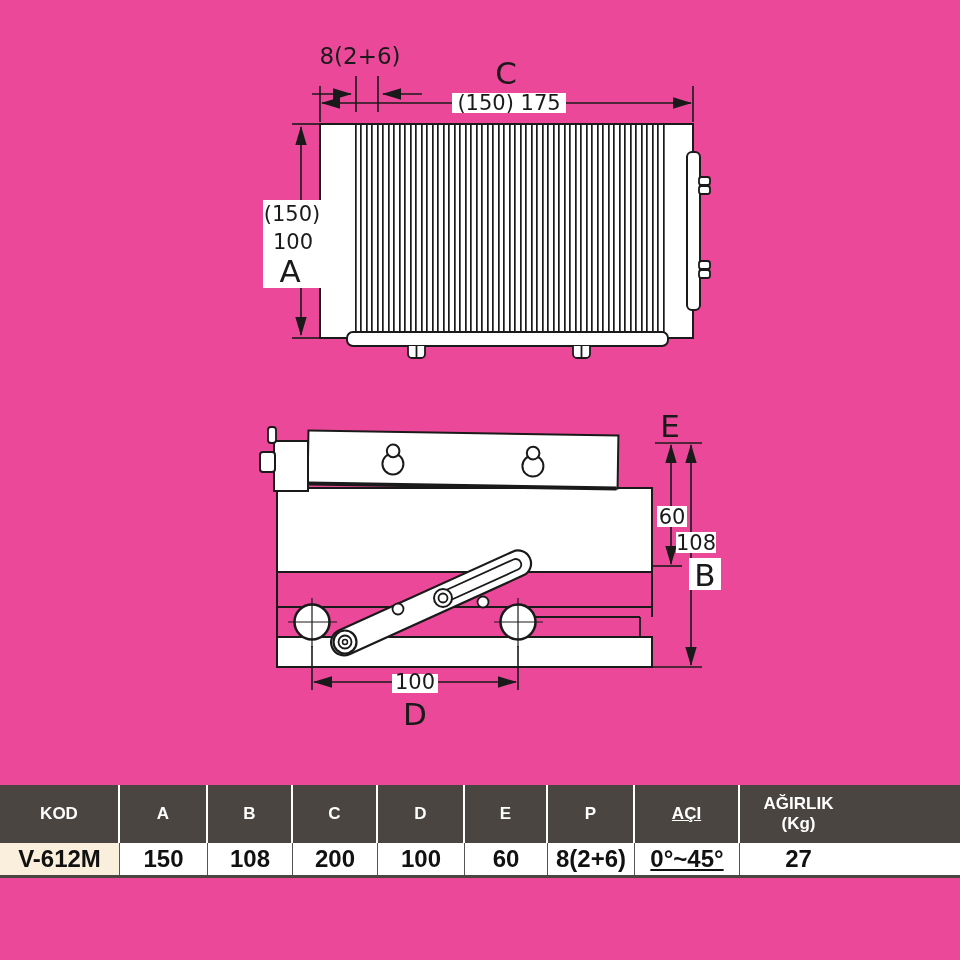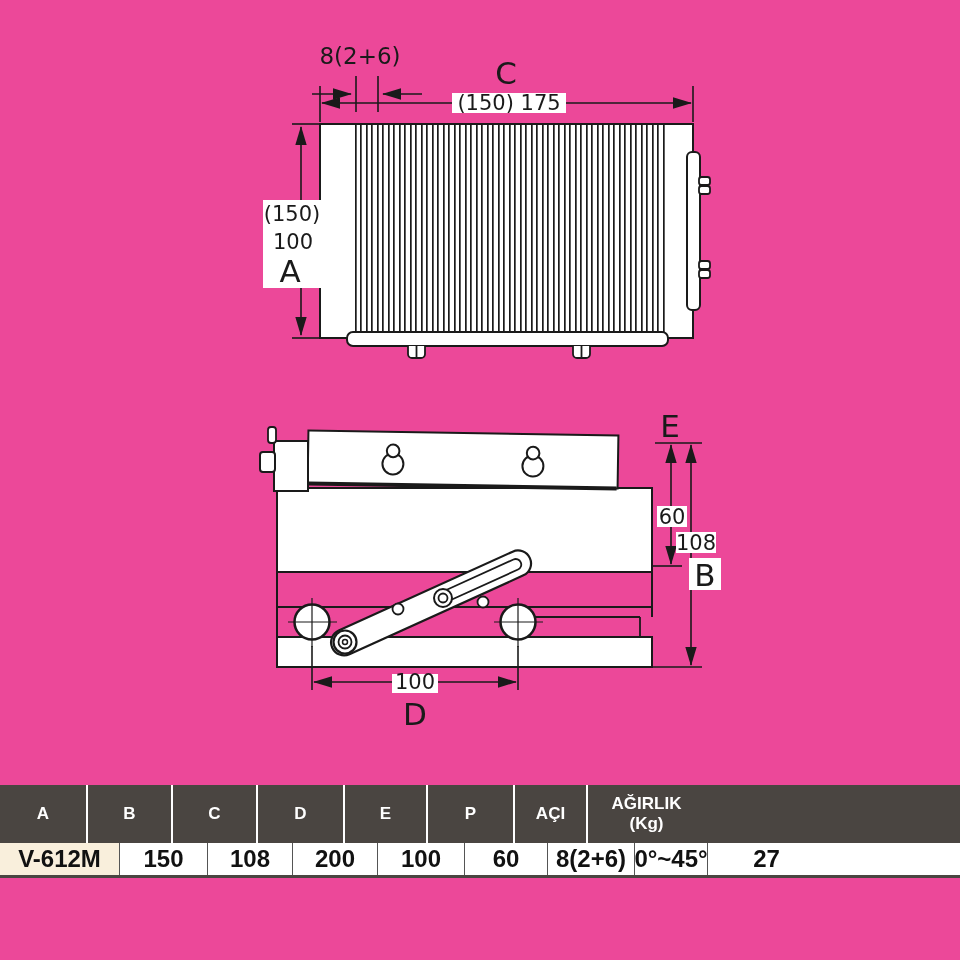--- a/index.html
+++ b/index.html
@@ -13,21 +13,21 @@
   .t-row{display:flex;width:960px;box-sizing:border-box;}
   .t-head{background:#4a4541;height:58px;}
   .t-body{background:#ffffff;height:35px;border-bottom:3px solid #4a4541;}
   .t-cell{box-sizing:border-box;display:flex;align-items:center;justify-content:center;
           text-align:center;font-weight:bold;line-height:1.15;}
   .t-head .t-cell{color:#ffffff;font-size:17px;border-right:2px solid #ffffff;}
   .t-head .t-cell:last-child{border-right:none;}
   .t-body .t-cell{color:#111111;font-size:24px;border-right:1.5px solid #555555;}
   .t-body .t-cell:last-child{border-right:none;}
   .c0{width:120px;} .c1{width:88px;} .c2{width:85px;} .c3{width:85px;} .c4{width:87px;}
-  .c5{width:83px;} .c6{width:87px;} .c7{width:73px;} .c8{width:117px;} .c9{width:123px;}
+  .c5{width:83px;} .c6{width:87px;} .c7{width:105px;text-decoration:underline;} .c8{width:117px;} .c9{width:123px;}
   .t-head .c8{padding:0 14px;text-align:center;}
   .t-body .c0{background:#f9efdc;}
 </style>
 </head>
 <body>
 
 <div id="canvas">
 
   <svg width="960" height="785" viewBox="0 0 960 785">
     <defs>
@@ -169,20 +169,21 @@
     <text class="dimnum" x="672" y="524" text-anchor="middle">60</text>
     <text class="dimnum" x="696" y="550" text-anchor="middle">108</text>
     <text class="dimletter" x="705" y="586" text-anchor="middle">B</text>
     <text class="dimnum" x="415" y="689" text-anchor="middle">100</text>
     <text class="dimletter" x="415" y="725" text-anchor="middle">D</text>
   </svg>
 
   
   <div class="spec-table">
     <div class="t-row t-head">
+      <div class="t-cell c0">KOD</div>
       <div class="t-cell c1">A</div>
       <div class="t-cell c2">B</div>
       <div class="t-cell c3">C</div>
       <div class="t-cell c4">D</div>
       <div class="t-cell c5">E</div>
       <div class="t-cell c6">P</div>
       <div class="t-cell c7">AÇI</div>
       <div class="t-cell c8">AĞIRLIK (Kg)</div>
     </div>
     <div class="t-row t-body">

